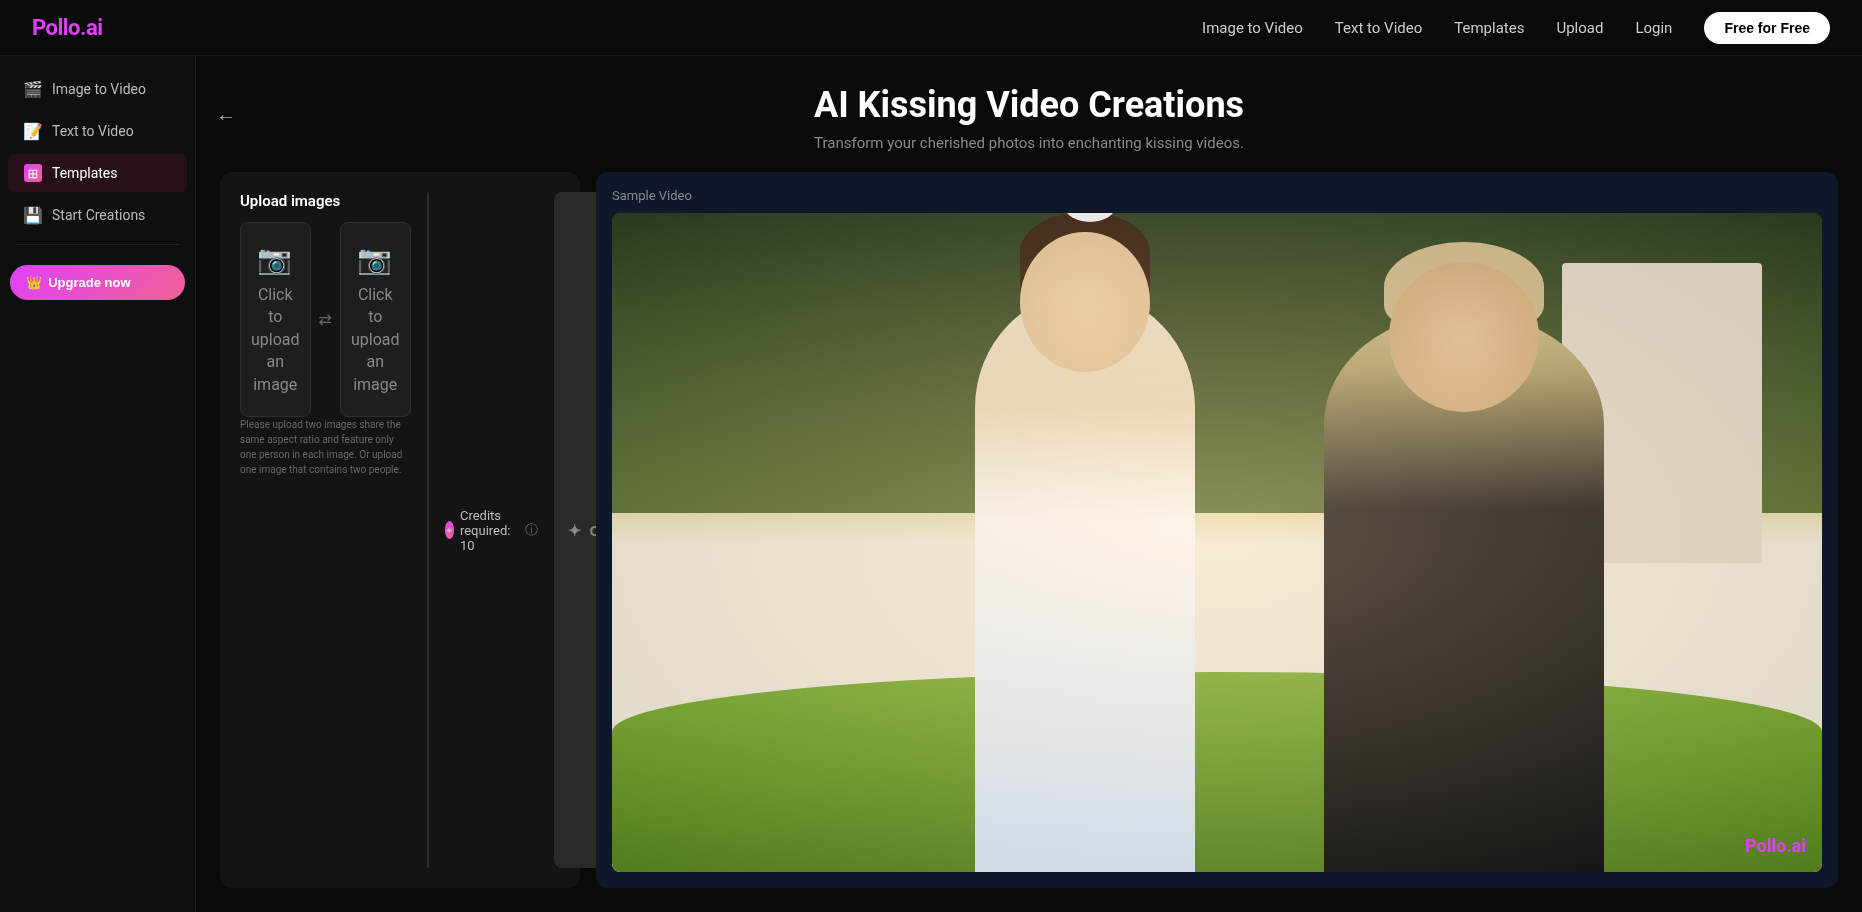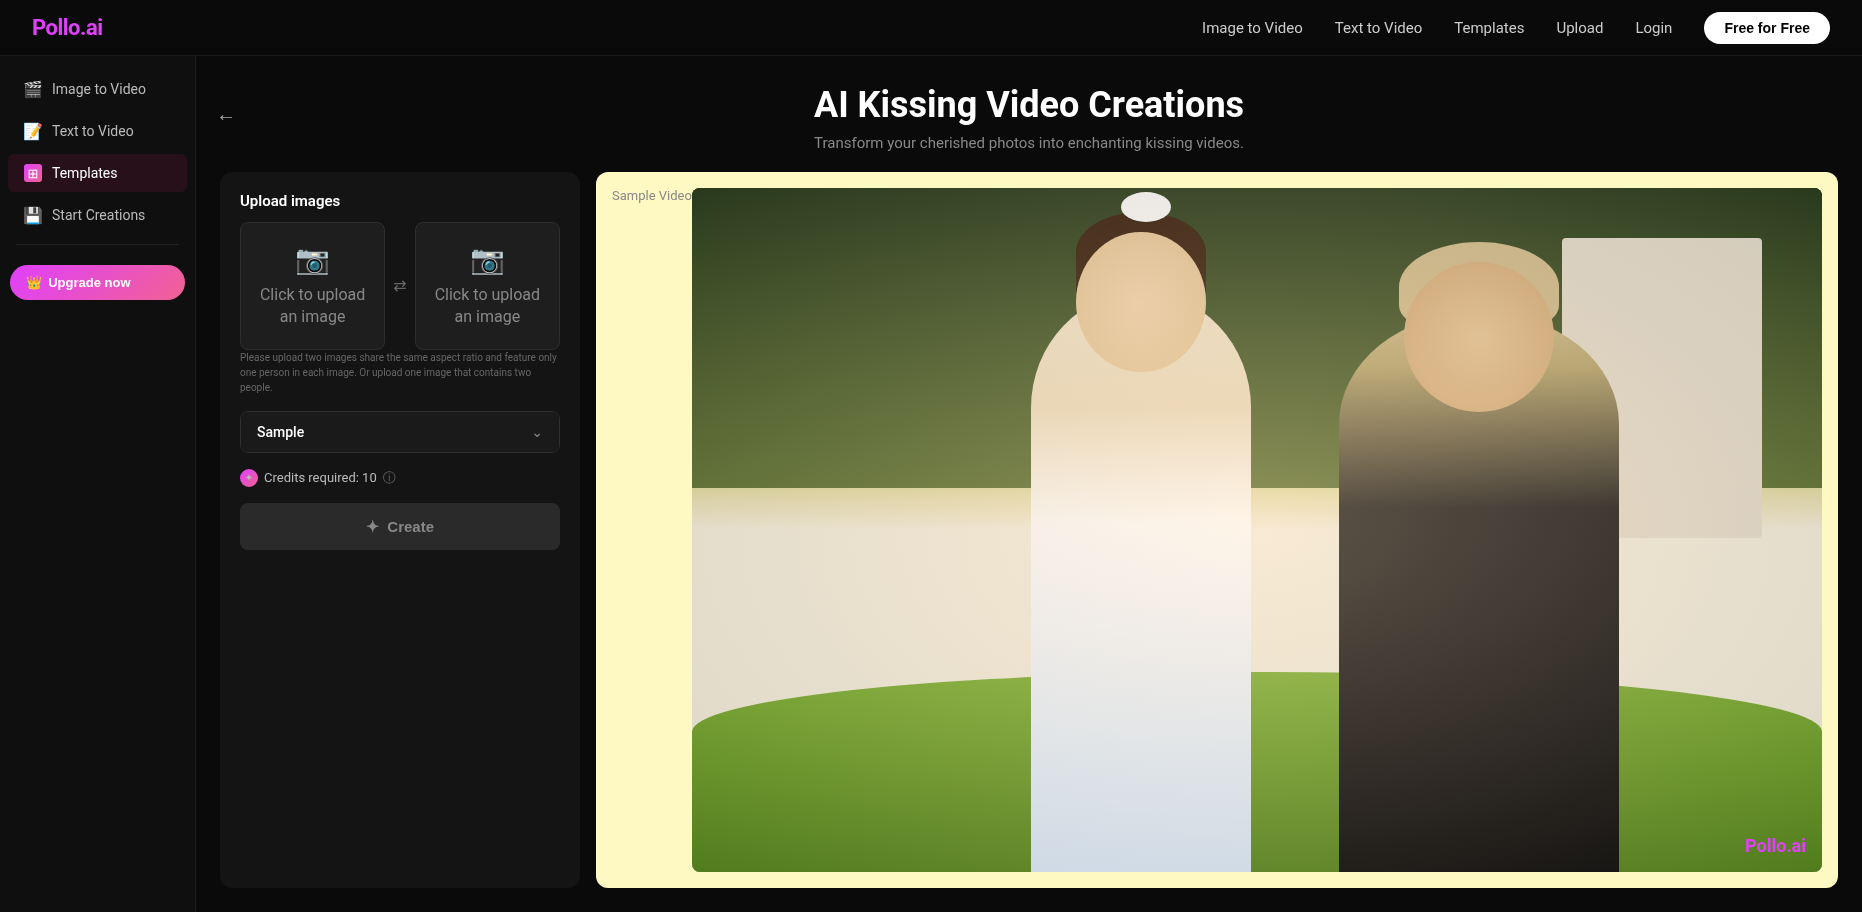--- a/index.html
+++ b/index.html
@@ -172,21 +172,21 @@
     }
 
     
     .left-panel {
       width: 360px;
       flex-shrink: 0;
       background: #141414;
       border-radius: 12px;
       padding: 20px;
       display: flex;
-      flex-direction: column;
+      flex-direction: row;
       gap: 16px;
       margin-right: 16px;
     }
     .section-title {
       font-size: 15px;
       font-weight: 600;
       color: #fff;
       margin-bottom: 12px;
     }
     .upload-area {
@@ -287,24 +287,25 @@
       gap: 8px;
       width: 100%;
     }
     .sparkle {
       font-size: 16px;
     }
 
     
     .right-panel {
       flex: 1;
-      background: #fef9c3;
+      background: #0f172a;
       border-radius: 12px;
       padding: 16px;
       display: flex;
+      flex-direction: column;
       overflow: hidden;
     }
     .sample-label {
       font-size: 13px;
       color: #888;
       margin-bottom: 10px;
     }
     .video-container {
       flex: 1;
       border-radius: 8px;

